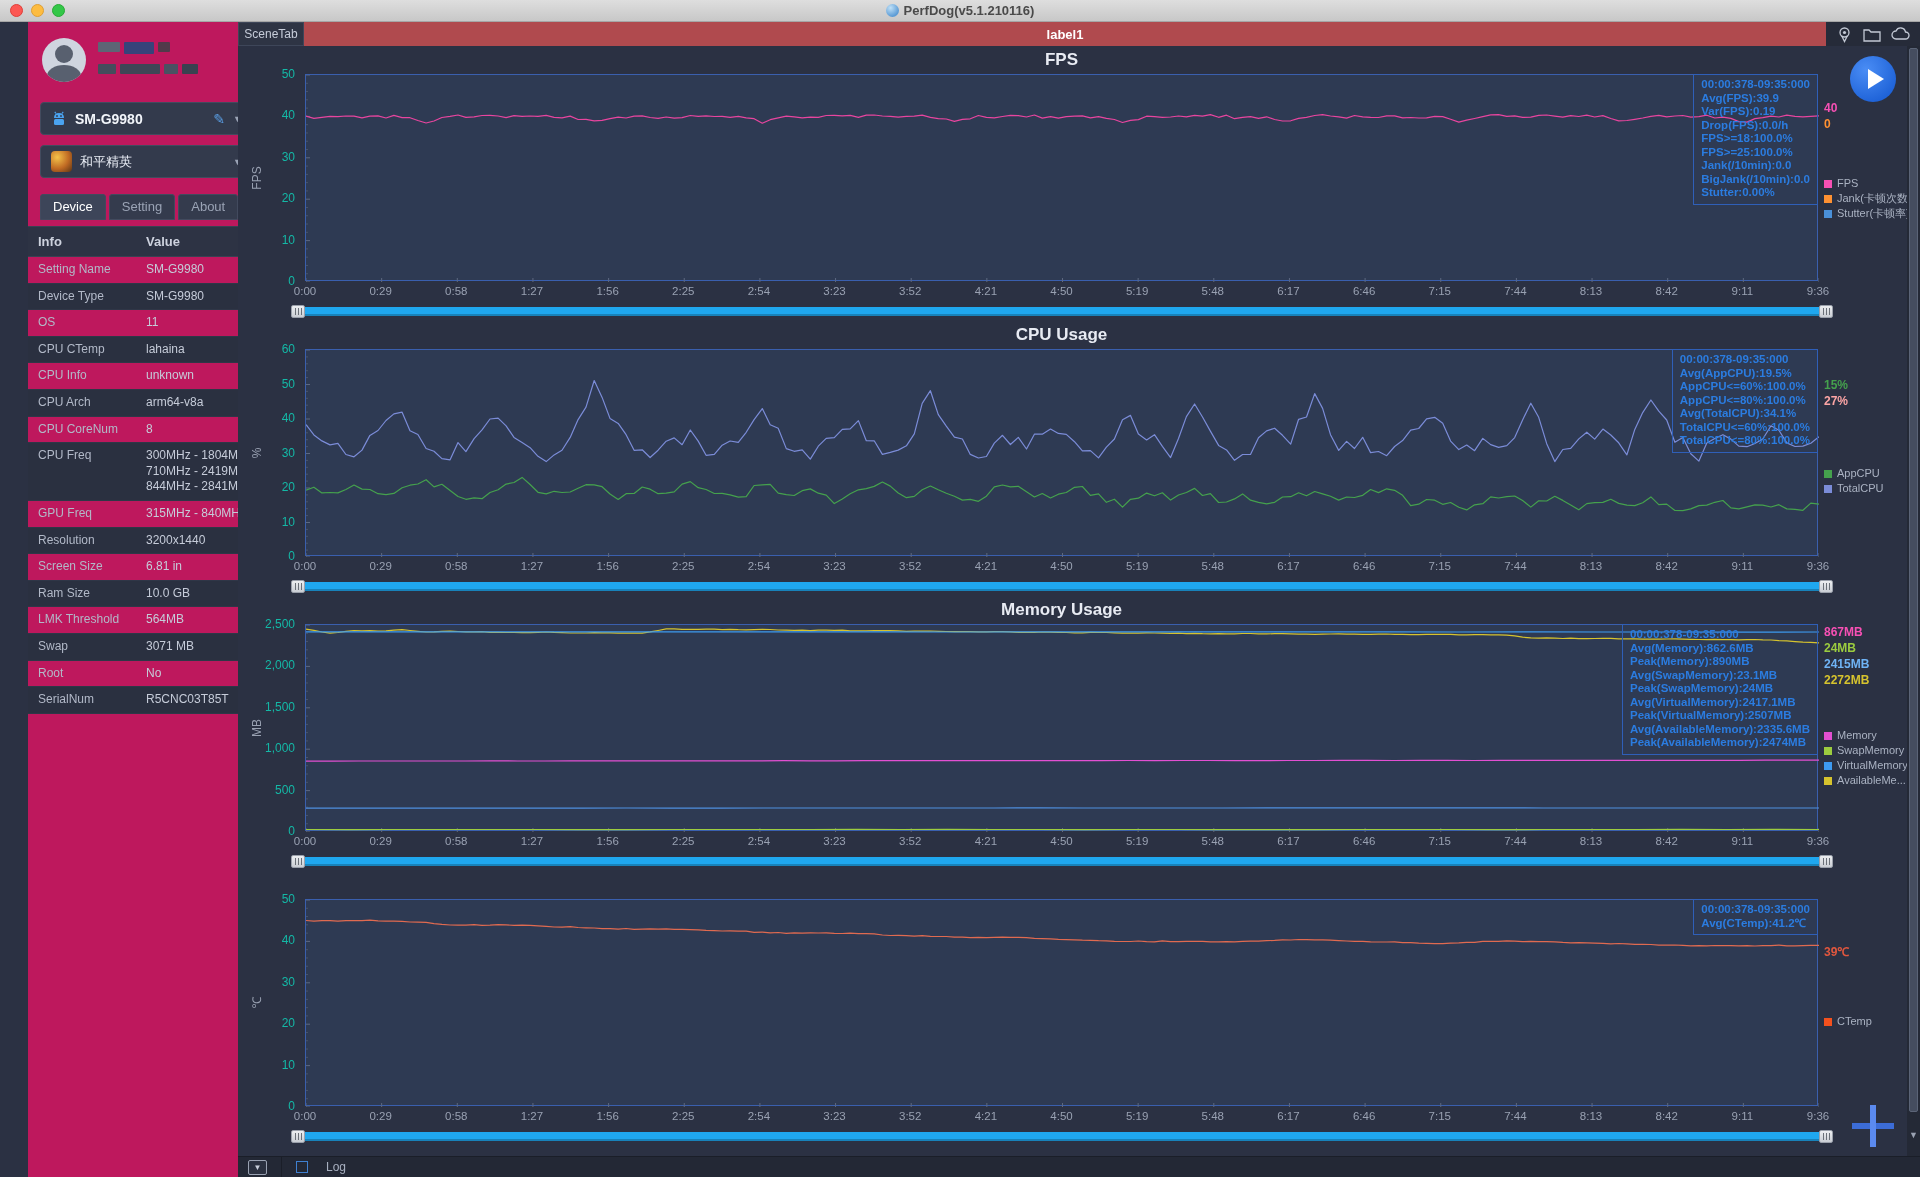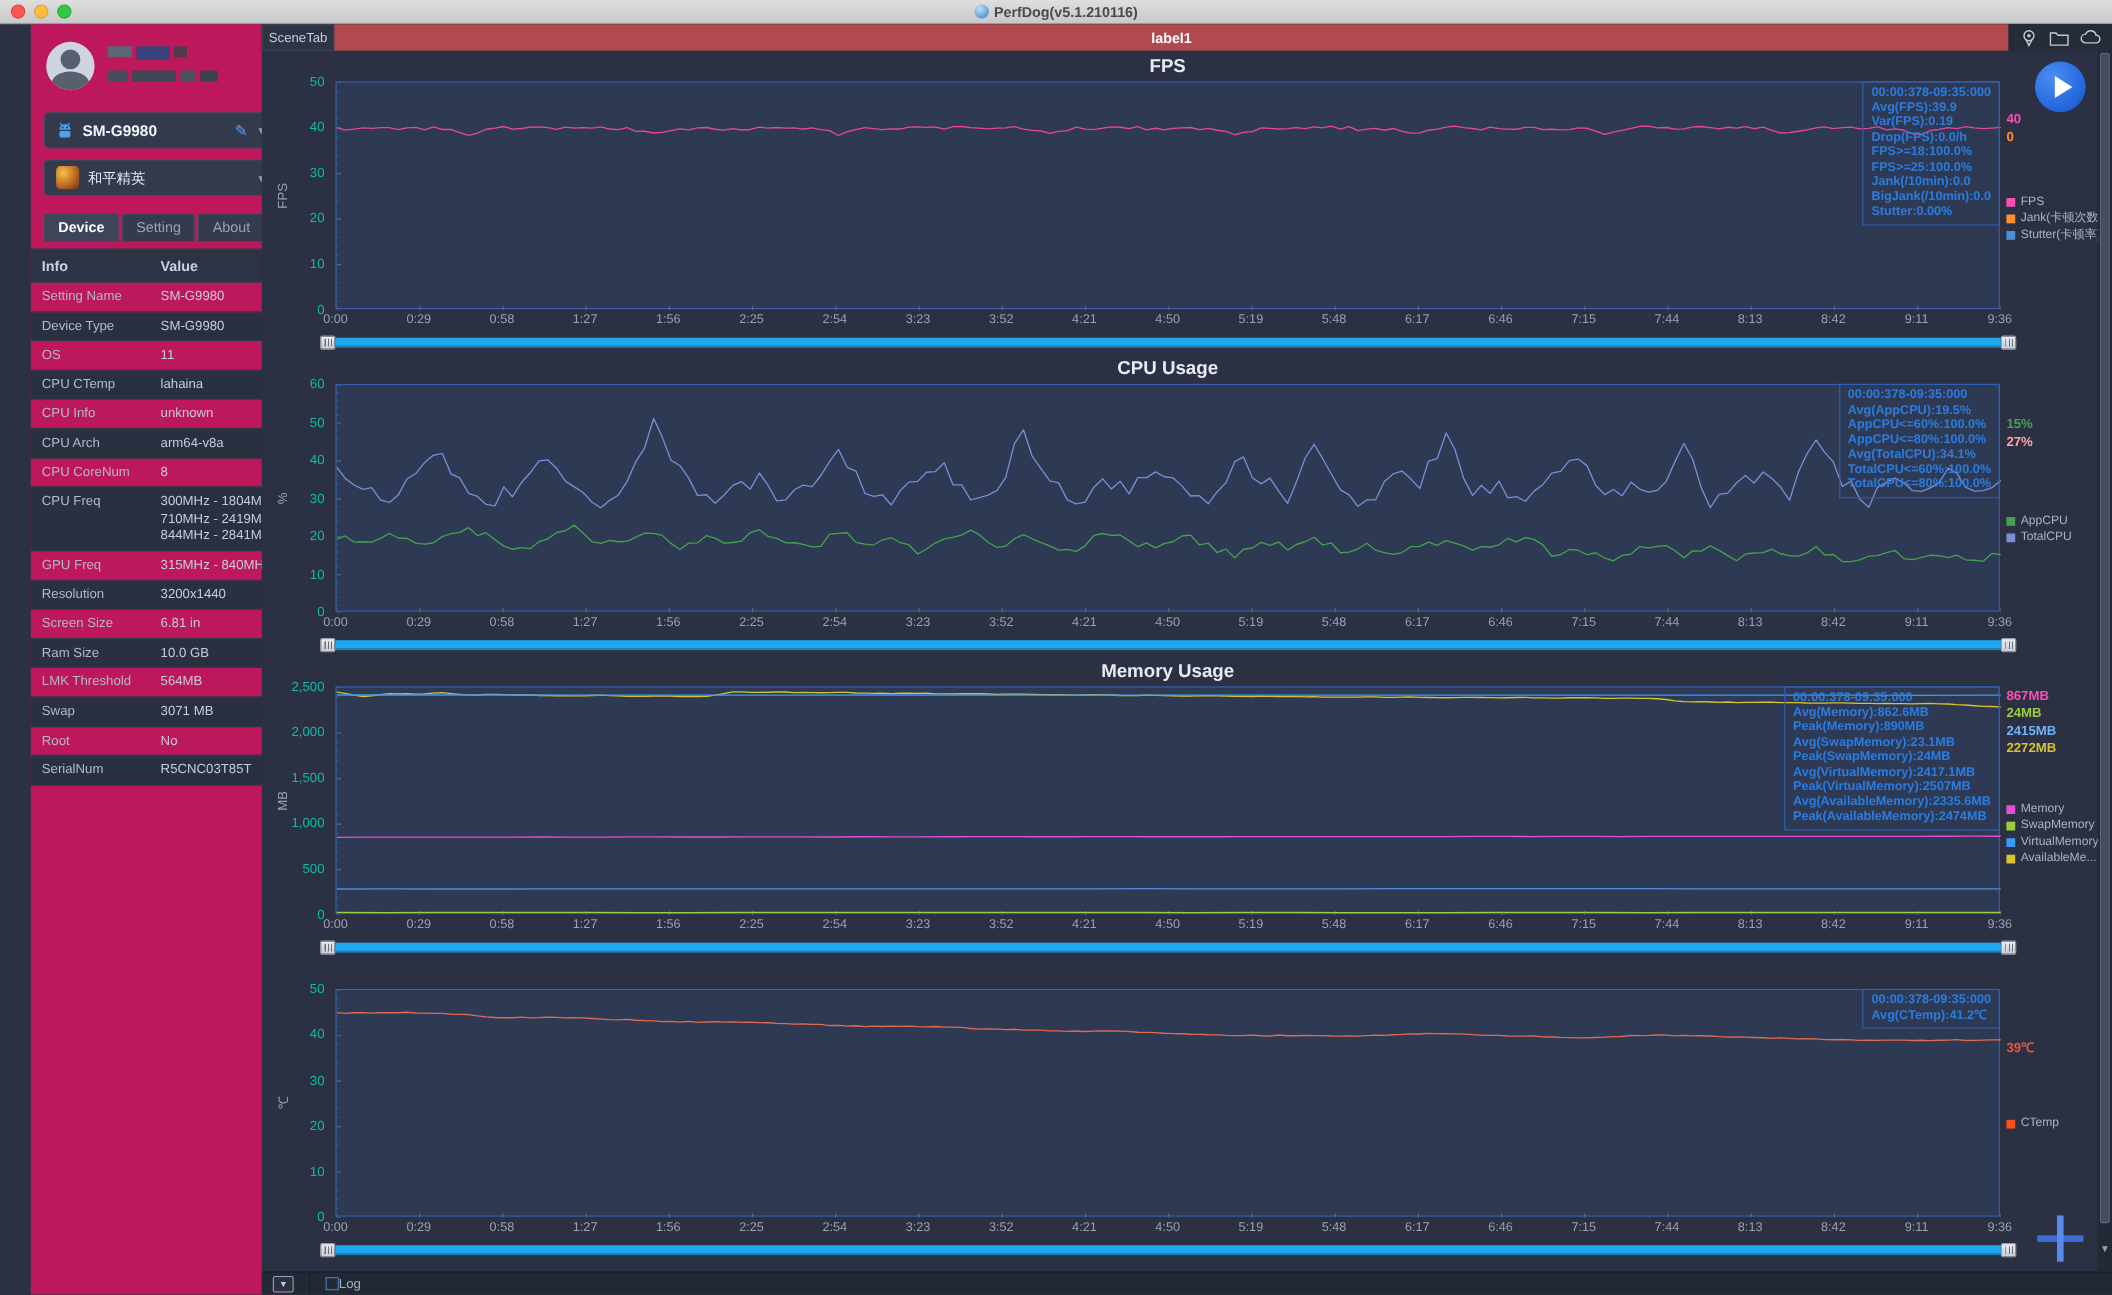--- a/index.html
+++ b/index.html
@@ -35,21 +35,21 @@
   .sel-name { flex:1; color:#f2f5fa; font-size:14px; font-weight:bold; }
   .sel-name.game { font-weight:normal; font-size:13px; color:#e8ecf4; }
   .caret { color:#9aa3b5; font-size:9px; }
   .pencil { color:#5aa0e8; font-size:14px; }
   .game-ico { width:21px; height:21px; border-radius:4px; flex:none;
     background:radial-gradient(circle at 30% 30%, #f3c24a, #c06a23 55%, #5c3414); }
 
   .side-tabs { display:flex; margin:16px 12px 0 12px; gap:3px; }
   .side-tab { padding:4px 12px 5px 12px; font-size:13px; color:#9aa3b5; background:#343b4d;
     border:1px solid #424a5e; border-radius:3px 3px 0 0; cursor:default; }
-  .side-tab.active { color:#ffffff; font-weight:bold; background:#3d4559; }
+  .side-tab.active { color:#ffffff; font-weight:normal; background:#3d4559; }
 
   .info-table { margin-top:6px; font-size:12px; }
   .thead { display:flex; padding:7px 10px; font-weight:bold; color:#cdd2de; background:#2d3344;
     border-top:1px solid #3a4152; border-bottom:1px solid #3a4152; font-size:13px; }
   .thead .c1 { width:108px; }
   .trow { display:flex; padding:5px 10px; border-bottom:1px solid #2f3647; color:#b8bfce; }
   .trow:nth-child(even) { background:#2a3040; }
   .trow .c1 { width:108px; flex:none; color:#b2b9c8; }
   .trow .c2 { flex:1; color:#c6ccd9; white-space:pre-line; line-height:1.3; }
 
@@ -114,21 +114,21 @@
   .vthumb { position:absolute; left:2px; right:2px; top:2px; bottom:44px; background:#454d5f;
     border:1px solid #5b6477; border-radius:2px; }
   .varrow { position:absolute; left:0; right:0; bottom:14px; height:14px; text-align:center;
     color:#9aa2b2; font-size:9px; line-height:14px; }
 
   .bottombar { position:absolute; left:0; right:0; bottom:0; height:21px; background:#232835;
     border-top:1px solid #1a1e28; display:flex; align-items:center; gap:14px; padding-left:10px; }
   .collapse-btn { width:19px; height:15px; border:1px solid #9aa2b2; border-radius:2px; background:#2b3140;
     color:#c9cfdb; font-size:8px; display:flex; align-items:center; justify-content:center; }
   .bb-divider { width:1px; height:21px; background:#1a1e28; }
-  .log-wrap { display:flex; align-items:center; gap:0; }
+  .log-wrap { display:flex; align-items:center; gap:18px; }
   .checkbox { width:12px; height:12px; border:1px solid #3f80d0; background:transparent; }
   .log-label { color:#a8b0c0; font-size:12px; }
 </style>
 </head>
 <body>
 
 <div class="titlebar">
   <div class="traffic">
     <span class="light red"></span>
     <span class="light yellow"></span>

